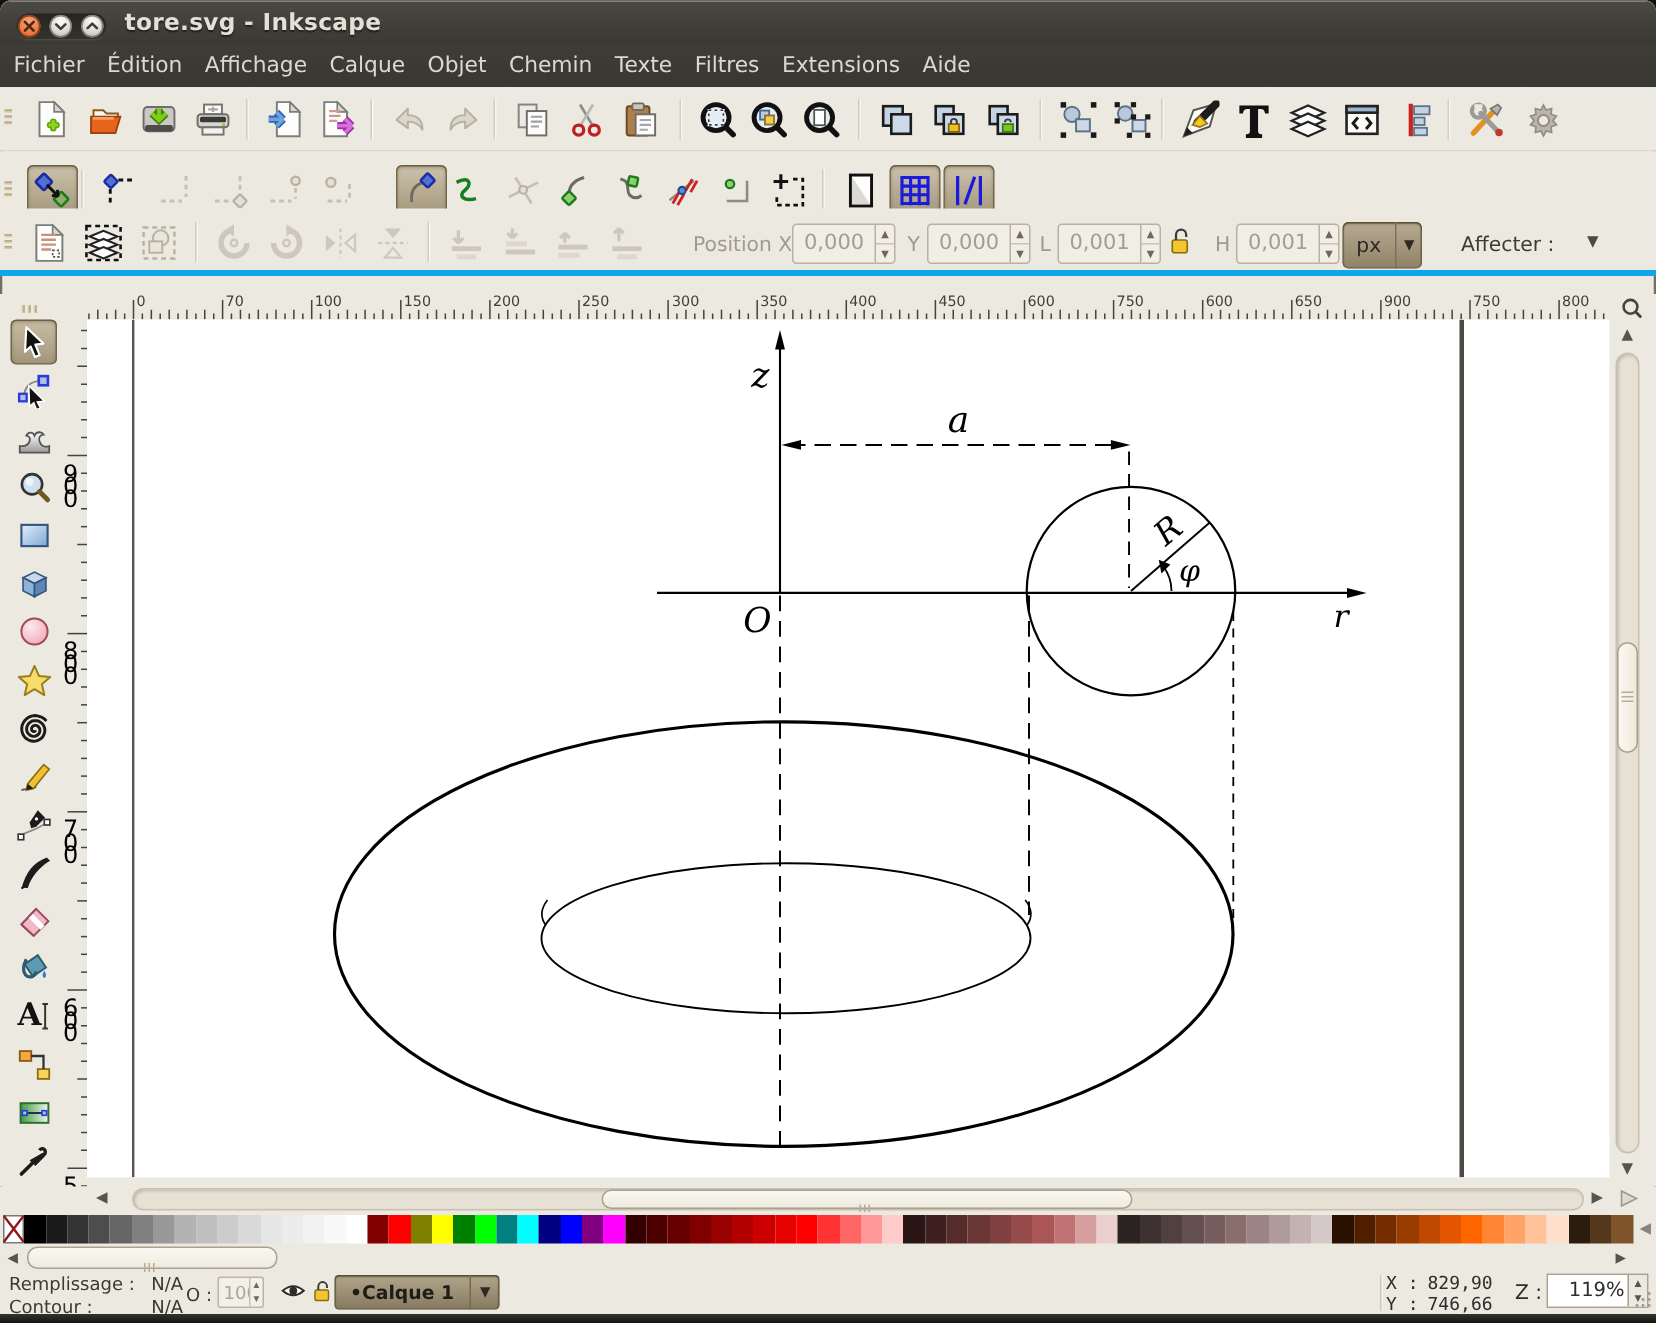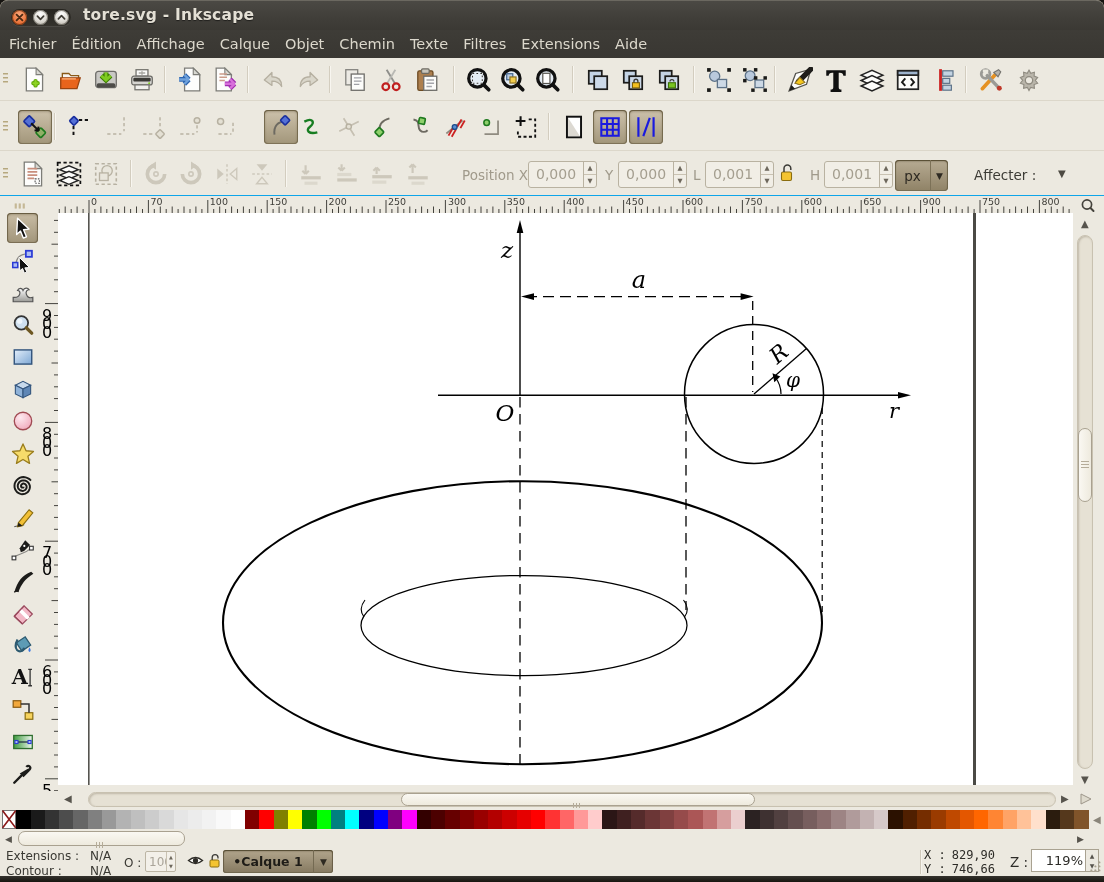--- a/index.html
+++ b/index.html
@@ -19,21 +19,21 @@
   #btn-min,#btn-max{background:radial-gradient(circle at 50% 28%,#ffffff,#dcd9d2 55%,#a8a49a);box-shadow:inset 0 0 0 1px rgba(60,56,48,.55);}
   .winbtn svg{position:absolute;left:0;top:0;}
   #windowtitle{position:absolute;left:83px;top:5px;font-size:15.5px;font-weight:bold;color:#e4e0d5;letter-spacing:.2px;text-shadow:0 1px 1px rgba(0,0,0,.5);}
   
   #menubar{position:absolute;left:0;top:30px;width:1104px;height:28px;background:linear-gradient(#3e3c37,#393732);display:flex;align-items:center;padding-left:1.5px;}
   .menu-item{color:#dcd8cc;font-size:14.5px;padding:5px 7.5px;cursor:default;}
   
   .tbar{position:absolute;left:0;width:1104px;background:#ece9e0;}
   #commandbar{top:58px;height:43px;border-bottom:1px solid #dcd7ca;}
   #snapbar{top:101px;height:50px;border-bottom:1px solid #dcd7ca;}
-  #tooloptbar{top:151px;height:45px;border-bottom:1px solid #0ea5e9;}
+  #tooloptbar{top:139px;height:45px;border-bottom:4px solid #0ea5e9;}
   .grip{position:absolute;left:3px;width:5px;}
   .grip i{display:block;height:2px;margin:2px 0;background:#d4c9ae;border-top:1px solid #b5a87f;}
   .tbtn{position:absolute;display:flex;align-items:center;justify-content:center;width:34px;height:34px;border-radius:4px;}
   .tbtn.pressed{background:linear-gradient(#cdc2ac,#a2967a);box-shadow:inset 0 1px 3px rgba(60,48,20,.55),inset 0 0 0 1px #857a5f;}
   .tsep{position:absolute;width:1px;background:#d3cdbf;box-shadow:1px 0 0 #f8f6f0;}
   .tlabel{position:absolute;font-size:13.5px;color:#a09a8b;white-space:nowrap;}
   .tlabel.dark{color:#3c3b35;}
   .spinbox{position:absolute;height:27px;background:#f1eee6;border:1px solid #b9b2a1;border-radius:3px;display:flex;}
   .spinbox .val{flex:1;font-size:14px;color:#a49e8f;padding:4px 0 0 7px;overflow:hidden;}
   .spinbox .btns{width:13px;border-left:1px solid #b9b2a1;display:flex;flex-direction:column;}
@@ -1332,21 +1332,21 @@
     <div id="palscroll-handle">
       <div class="sb-grip h" style="left:76px;top:3px;"><i></i><i></i><i></i></div>
     </div>
     <div class="sb-arrow" style="left:1077px;top:4px;font-size:9px;">▶</div>
   </div>
 
   <div id="statusbar">
     <table id="fillstroke">
         <tbody>
       <tr>
-            <td class="lab">Extensions :</td>
+            <td class="lab">Remplissage :</td>
           <td class="val">N/A</td>
           </tr>
       <tr>
             <td class="lab">Contour :</td>
           <td class="val">N/A</td>
           </tr>
     </tbody>
       </table>
     <div id="opacitylabel">O :</div>
     <div id="opacityspin">

